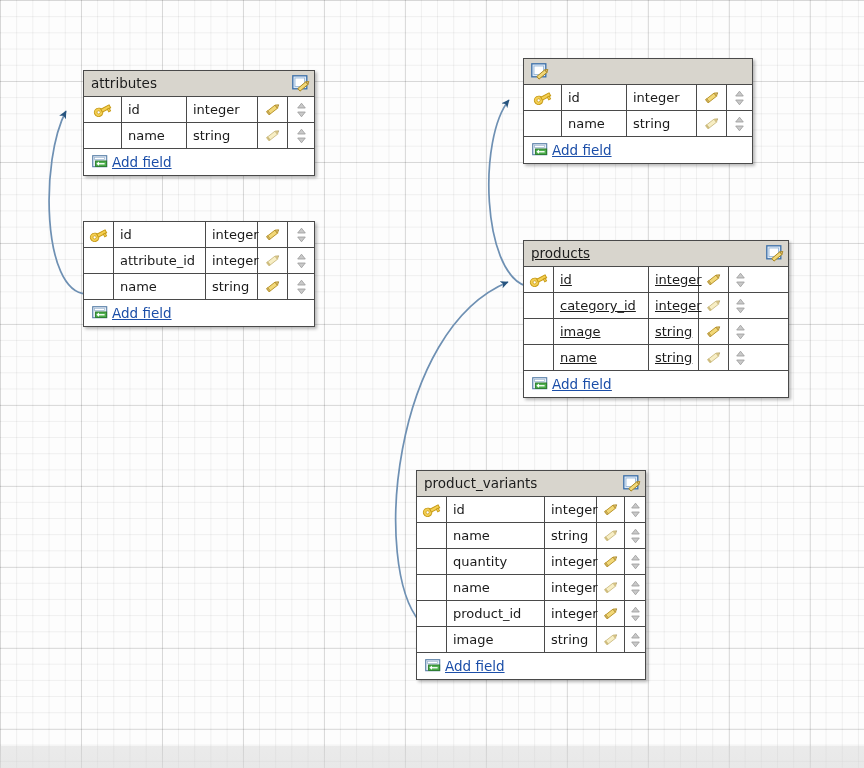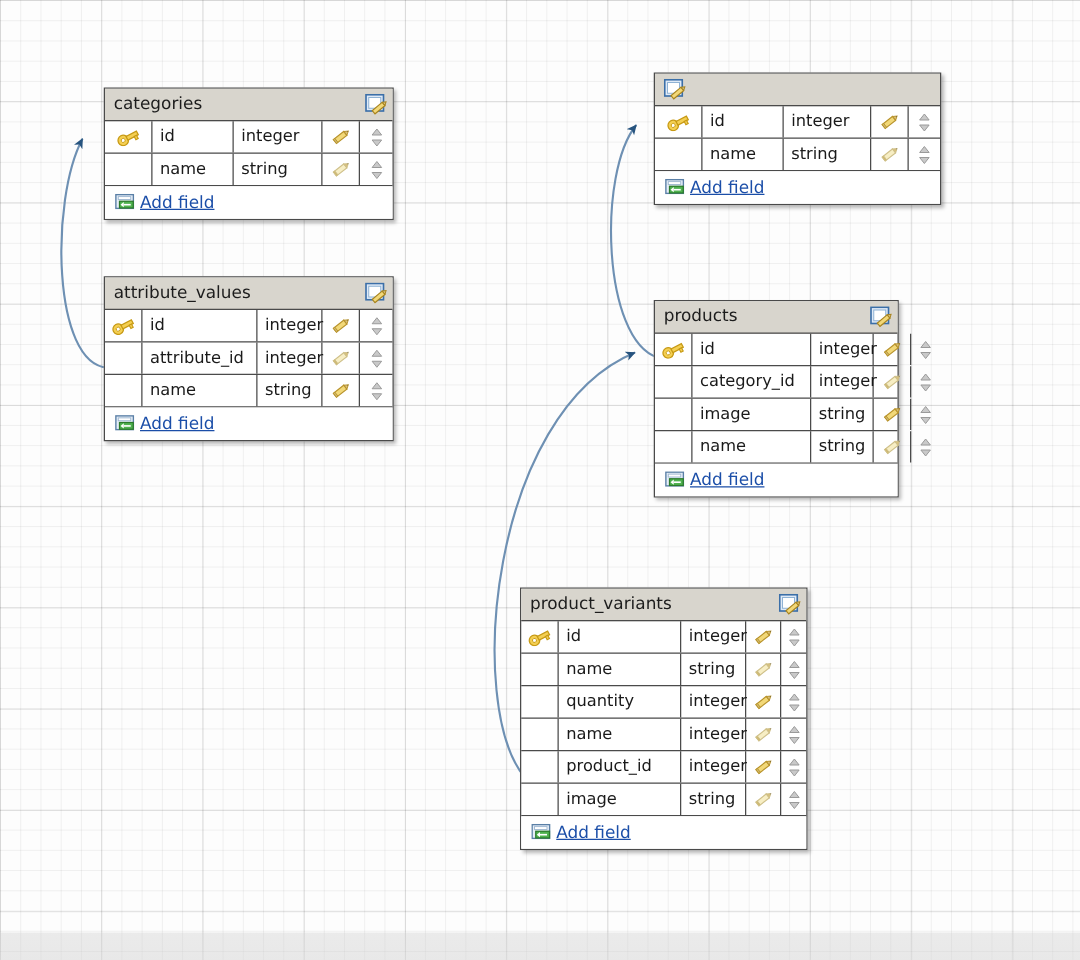--- a/index.html
+++ b/index.html
@@ -119,21 +119,21 @@
       <path d="M 526,286 C 482,272 478,138 509,100"></path>
       <path d="M 420,622 C 372,566 392,330 508,282"></path>
     </g>
   </svg>
 
   <div id="bottom-band"></div>
 
   <div id="tables-layer">
       <div class="tbl" style="left: 83px; top: 70px; width: 232px;">
         <div class="tbl-hdr">
-      <span class="tbl-title">categories</span>
+      <span class="tbl-title">attributes</span>
       <span class="hdr-edit"><svg width="18" height="17" viewBox="0 0 18 17">
     <rect x="0.8" y="0.8" width="14" height="13" fill="#dfeaf7" stroke="#3b6fa8" stroke-width="1.3"></rect>
     <rect x="3.0" y="3.0" width="9.6" height="8.6" fill="#ffffff" stroke="#8fb2d4" stroke-width="0.8"></rect>
     <g transform="rotate(-40 11 11)">
       <rect x="5.4" y="9.6" width="10.4" height="3.4" fill="#f2d878" stroke="#a8841f" stroke-width="0.9"></rect>
       <path d="M15.8,9.6 L18.4,11.3 L15.8,13.0 Z" fill="#d9c07a" stroke="#a8841f" stroke-width="0.8"></path>
     </g>
   </svg></span>
     </div>
         <div class="row">
@@ -192,31 +192,20 @@
     <rect x="0.7" y="0.7" width="14" height="11" fill="#e6eef8" stroke="#5a7fa6" stroke-width="1.1"></rect>
     <rect x="2.6" y="2.3" width="10" height="2.3" fill="#ffffff" stroke="#9ab4cd" stroke-width="0.7"></rect>
     <rect x="3.6" y="6.0" width="11" height="5.4" fill="#4fb24f" stroke="#2b7a2b" stroke-width="1"></rect>
     <path d="M7.0,6.6 L4.4,8.7 L7.0,10.8 Z" fill="#ffffff"></path>
     <rect x="7.0" y="8.1" width="5.6" height="1.3" fill="#ffffff"></rect>
   </svg></span>
       <span class="add-text">Add field</span>
     </div>
       </div>
       <div class="tbl" style="left: 83px; top: 221px; width: 232px;">
-        <div class="tbl-hdr">
-      <span class="tbl-title">attribute_values</span>
-      <span class="hdr-edit"><svg width="18" height="17" viewBox="0 0 18 17">
-    <rect x="0.8" y="0.8" width="14" height="13" fill="#dfeaf7" stroke="#3b6fa8" stroke-width="1.3"></rect>
-    <rect x="3.0" y="3.0" width="9.6" height="8.6" fill="#ffffff" stroke="#8fb2d4" stroke-width="0.8"></rect>
-    <g transform="rotate(-40 11 11)">
-      <rect x="5.4" y="9.6" width="10.4" height="3.4" fill="#f2d878" stroke="#a8841f" stroke-width="0.9"></rect>
-      <path d="M15.8,9.6 L18.4,11.3 L15.8,13.0 Z" fill="#d9c07a" stroke="#a8841f" stroke-width="0.8"></path>
-    </g>
-  </svg></span>
-    </div>
         <div class="row">
       <div class="c-key" style="width:30px">
             <svg width="20" height="14" viewBox="0 0 20 14">
     <g transform="rotate(-28 10 7)">
       <circle cx="5" cy="7" r="4.2" fill="#f4cf52" stroke="#c79a15" stroke-width="1"></circle>
       <circle cx="5" cy="7" r="1.6" fill="#ffffff" stroke="#c79a15" stroke-width="0.7"></circle>
       <rect x="8.4" y="5.3" width="9.4" height="3.3" fill="#f4cf52" stroke="#c79a15" stroke-width="1"></rect>
       <rect x="14.2" y="8.3" width="2.1" height="3" fill="#f4cf52" stroke="#c79a15" stroke-width="0.9"></rect>
     </g>
             </svg>
@@ -359,21 +348,21 @@
       <span class="add-icon"><svg width="16" height="14" viewBox="0 0 16 14">
     <rect x="0.7" y="0.7" width="14" height="11" fill="#e6eef8" stroke="#5a7fa6" stroke-width="1.1"></rect>
     <rect x="2.6" y="2.3" width="10" height="2.3" fill="#ffffff" stroke="#9ab4cd" stroke-width="0.7"></rect>
     <rect x="3.6" y="6.0" width="11" height="5.4" fill="#4fb24f" stroke="#2b7a2b" stroke-width="1"></rect>
     <path d="M7.0,6.6 L4.4,8.7 L7.0,10.8 Z" fill="#ffffff"></path>
     <rect x="7.0" y="8.1" width="5.6" height="1.3" fill="#ffffff"></rect>
   </svg></span>
       <span class="add-text">Add field</span>
     </div>
       </div>
-      <div class="tbl" style="left: 523px; top: 240px; width: 196px;">
+      <div class="tbl" style="left: 523px; top: 240px; width: 266px; text-decoration: underline;">
         <div class="tbl-hdr">
       <span class="tbl-title">products</span>
       <span class="hdr-edit"><svg width="18" height="17" viewBox="0 0 18 17">
     <rect x="0.8" y="0.8" width="14" height="13" fill="#dfeaf7" stroke="#3b6fa8" stroke-width="1.3"></rect>
     <rect x="3.0" y="3.0" width="9.6" height="8.6" fill="#ffffff" stroke="#8fb2d4" stroke-width="0.8"></rect>
     <g transform="rotate(-40 11 11)">
       <rect x="5.4" y="9.6" width="10.4" height="3.4" fill="#f2d878" stroke="#a8841f" stroke-width="0.9"></rect>
       <path d="M15.8,9.6 L18.4,11.3 L15.8,13.0 Z" fill="#d9c07a" stroke="#a8841f" stroke-width="0.8"></path>
     </g>
   </svg></span>

